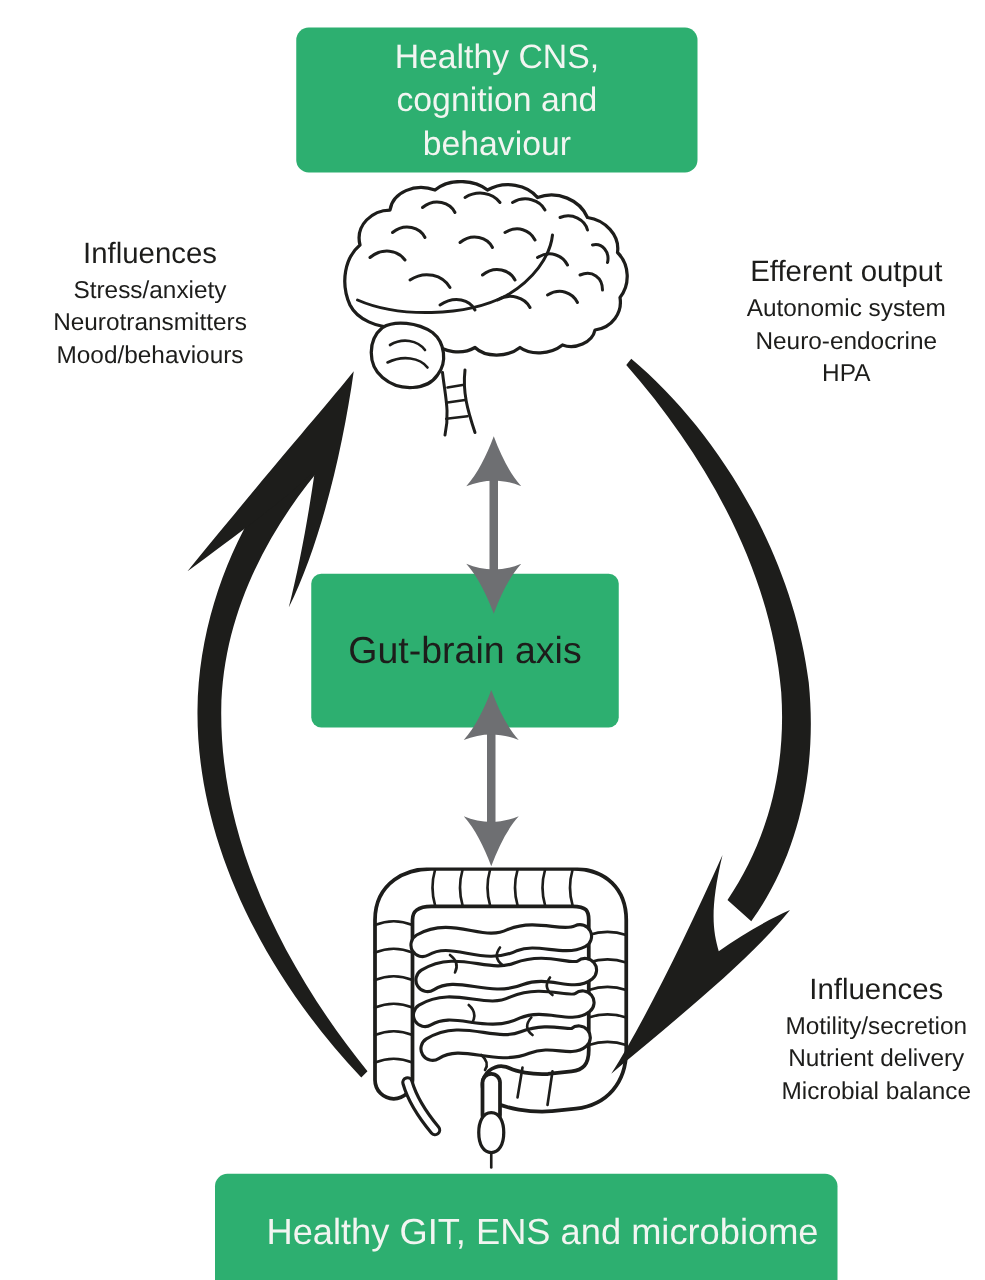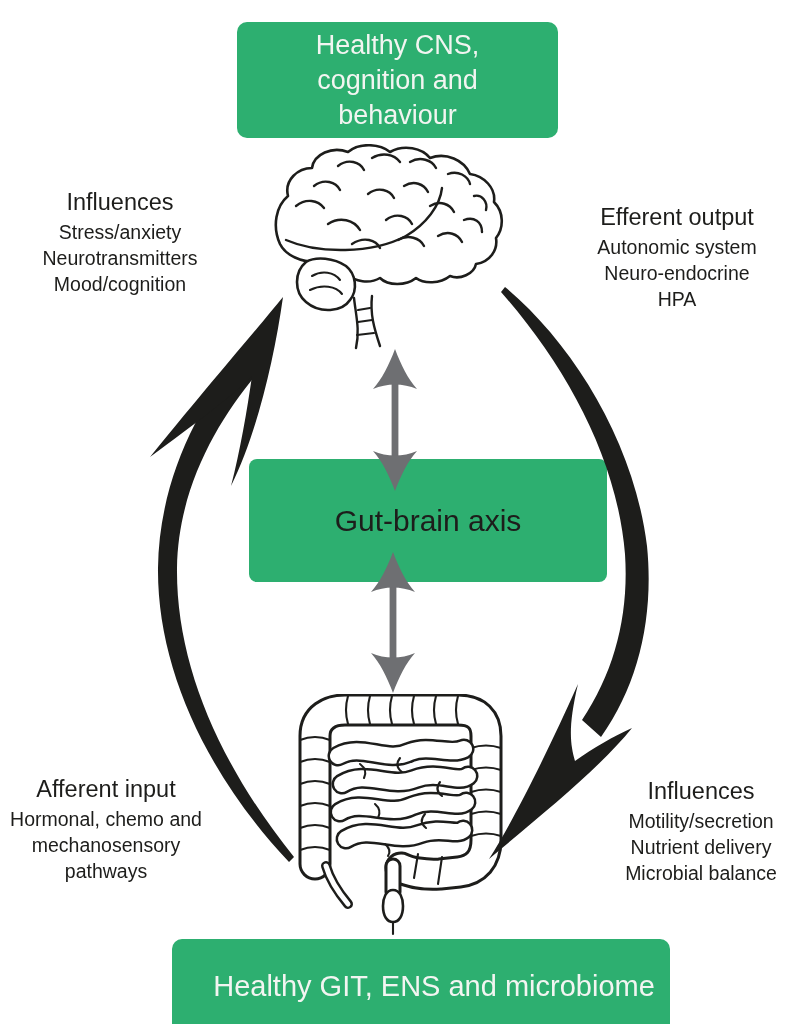--- a/index.html
+++ b/index.html
@@ -15,21 +15,21 @@
     background:var(--bg);overflow:hidden;
     font-family:"Liberation Sans","DejaVu Sans",sans-serif;
     color:var(--ink);
   }
   .green-box{
     position:absolute;background:var(--green);border-radius:10px;
     display:flex;align-items:center;justify-content:center;text-align:center;
     color:var(--green-text);
   }
   #box-top{left:237px;top:6px;width:321px;height:116px;font-size:27px;line-height:35px;}
-  #box-mid{left:249px;top:443px;width:358px;height:123px;font-size:30px;color:var(--ink);border-radius:8px;text-align:right;}
+  #box-mid{left:249px;top:443px;width:246px;height:123px;font-size:30px;color:var(--ink);border-radius:8px;text-align:right;}
   #box-bottom{left:172px;top:923px;width:472px;height:95px;font-size:29px;padding-left:26px;}
   .side-label{position:absolute;text-align:center;}
   .side-title{font-size:23.5px;font-weight:normal;line-height:30px;margin-bottom:2px;}
   .side-line{font-size:19.5px;line-height:26px;}
   #lbl-tl{left:20px;top:171px;width:200px;}
   #lbl-tr{left:566px;top:186px;width:222px;}
   #lbl-bl{left:0px;top:758px;width:212px;}
   #lbl-br{left:612px;top:760px;width:178px;}
   .illus{position:absolute;}
   #arrow-layer{position:absolute;left:0;top:0;z-index:5;pointer-events:none;}
@@ -53,33 +53,27 @@
     <span>Gut-brain axis</span>
   </div>
   <div id="box-bottom" class="green-box">
     <span>Healthy GIT, ENS and microbiome</span>
   </div>
 
   <div id="lbl-tl" class="side-label">
     <div class="side-title">Influences</div>
     <div class="side-line">Stress/anxiety</div>
     <div class="side-line">Neurotransmitters</div>
-    <div class="side-line">Mood/cognition</div>
+    <div class="side-line">Mood/behaviours</div>
   </div>
   <div id="lbl-tr" class="side-label">
     <div class="side-title">Efferent output</div>
     <div class="side-line">Autonomic system</div>
     <div class="side-line">Neuro-endocrine</div>
     <div class="side-line">HPA</div>
-  </div>
-  <div id="lbl-bl" class="side-label">
-    <div class="side-title">Afferent input</div>
-    <div class="side-line">Hormonal, chemo and</div>
-    <div class="side-line">mechanosensory</div>
-    <div class="side-line">pathways</div>
   </div>
   <div id="lbl-br" class="side-label">
     <div class="side-title">Influences</div>
     <div class="side-line">Motility/secretion</div>
     <div class="side-line">Nutrient delivery</div>
     <div class="side-line">Microbial balance</div>
   </div>
 
   <svg class="illus" style="left:268px;top:128px;" width="250" height="210" viewBox="0 0 250 210" aria-hidden="true">
     <path class="outline" d="M 12,100 C 4,82 8,62 20,52 C 16,36 30,24 44,24 C 46,10 64,2 80,8

